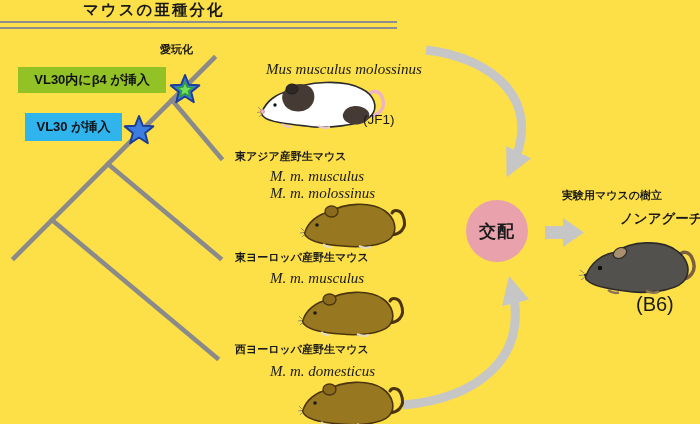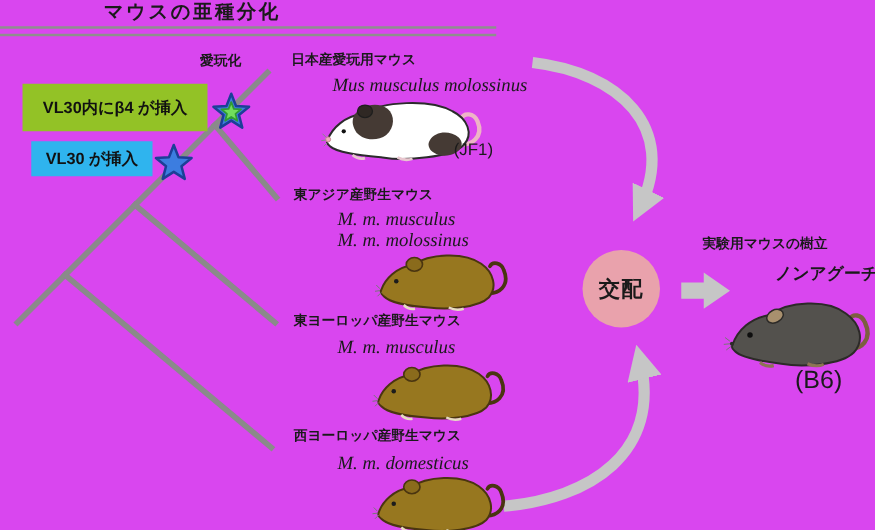--- a/index.html
+++ b/index.html
@@ -1,34 +1,34 @@
 <!DOCTYPE html>
 <html style="--text: #1a1a1a; --tree-line: #8a8a8a; --underline: #8e8e8e; --green-box: #93c226; --blue-box: #2fb4ee; --star-blue: #3c7de0; --star-blue-outline: #1c3f97; --star-green: #72de5c; --star-green-outline: #2f9b33; --cross-circle: #e9a2ac; --arrow-gray: #c6c6c6; --wild-mouse-brown: #97771f; --lab-mouse-gray: #53514d;"><head>
 <meta charset="utf-8">
 <style>
   html,body{margin:0;padding:0;background:#fff;}
   .stage{
-    position:relative;width:700px;height:424px;background:#d946ef;overflow:hidden;
+    position:relative;width:700px;height:424px;background:#fde047;overflow:hidden;
     font-family:"Liberation Sans","DejaVu Sans",sans-serif;color:var(--text,#1a1a1a);
   }
   .lbl{position:absolute;white-space:nowrap;line-height:1.15;}
   .jp{font-weight:600;font-size:11px;}
   .title{left:83px;top:1px;font-size:15.5px;font-weight:700;letter-spacing:2px;}
   .title-underline{
     position:absolute;left:0;top:21px;width:397px;height:8px;box-sizing:border-box;
     border-top:2.6px solid var(--underline,#8e8e8e);
     border-bottom:2.6px solid var(--underline,#8e8e8e);
   }
   .species{font-family:"Liberation Serif","DejaVu Serif",serif;font-style:italic;font-size:15px;margin-left:24px;}
   .strain{font-size:13.5px;}
   .tagbox{
     position:absolute;display:flex;align-items:center;justify-content:center;
     font-size:13px;font-weight:600;color:#111;
   }
-  .tag-green{left:18px;top:67px;width:148px;height:38px;background:var(--green-box,#93c226);}
+  .tag-green{left:18px;top:67px;width:148px;height:26px;background:var(--green-box,#93c226);}
   .tag-blue{left:25px;top:113px;width:97px;height:28px;background:var(--blue-box,#2fb4ee);}
   .cross-circle{
     position:absolute;left:466px;top:200px;width:62px;height:62px;border-radius:50%;
     background:var(--cross-circle,#e9a2ac);display:flex;align-items:center;justify-content:center;
     font-size:17px;font-weight:700;color:#1a1a1a;letter-spacing:1px;
   }
   svg.overlay{position:absolute;left:0;top:0;}
 </style>
 </head>
 <body>
@@ -99,21 +99,20 @@
       <path d="M28 51 q5 4 11 2.5 M66 52 q7 3 13 0.5" fill="none" stroke="#8d7454" stroke-width="2.5"></path>
       <path d="M4 34 l-4 -3 M4 36 l-5 0.5 M5 38 l-4 3" stroke="#777" stroke-width="0.8" fill="none"></path>
     </g>
   </svg>
 
   <div class="tagbox tag-green">VL30内にβ4 が挿入</div>
   <div class="tagbox tag-blue">VL30 が挿入</div>
 
   <div class="lbl jp" style="left:160px;top:43px;">愛玩化</div>
 
-  <div class="lbl jp" style="left:233px;top:42px;">日本産愛玩用マウス</div>
   <div class="lbl species" style="left:242px;top:61px;">Mus musculus molossinus</div>
   <div class="lbl strain" style="left:363px;top:112px;">(JF1)</div>
 
   <div class="lbl jp" style="left:235px;top:150px;">東アジア産野生マウス</div>
   <div class="lbl species" style="left:246px;top:168px;">M. m. musculus</div>
   <div class="lbl species" style="left:246px;top:185px;">M. m. molossinus</div>
 
   <div class="lbl jp" style="left:235px;top:251px;">東ヨーロッパ産野生マウス</div>
   <div class="lbl species" style="left:246px;top:270px;">M. m. musculus</div>
 

